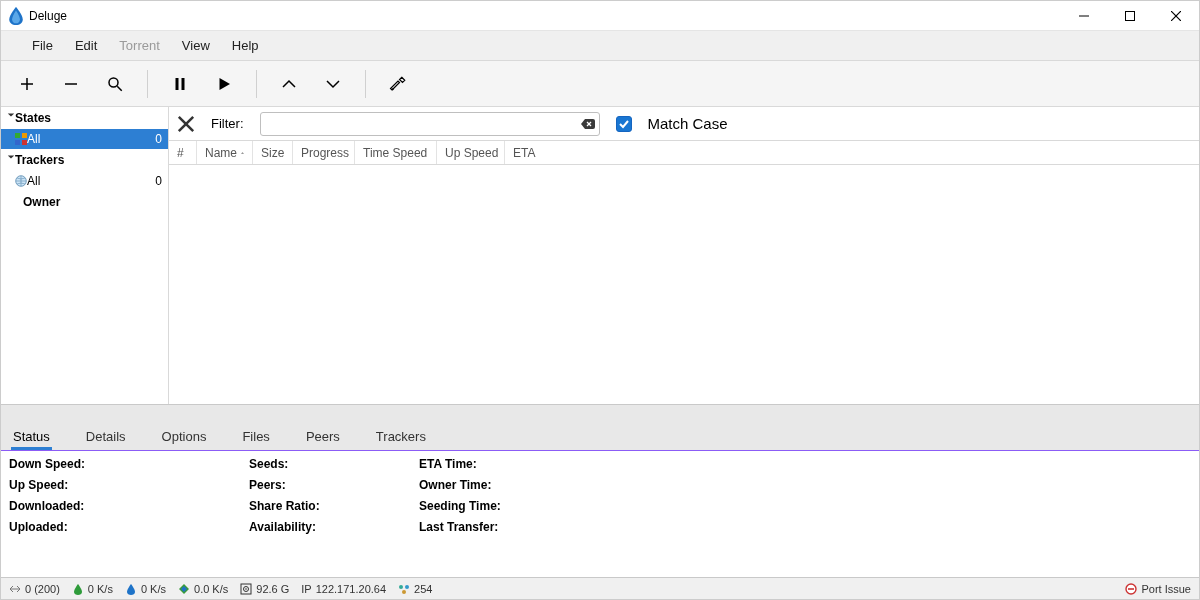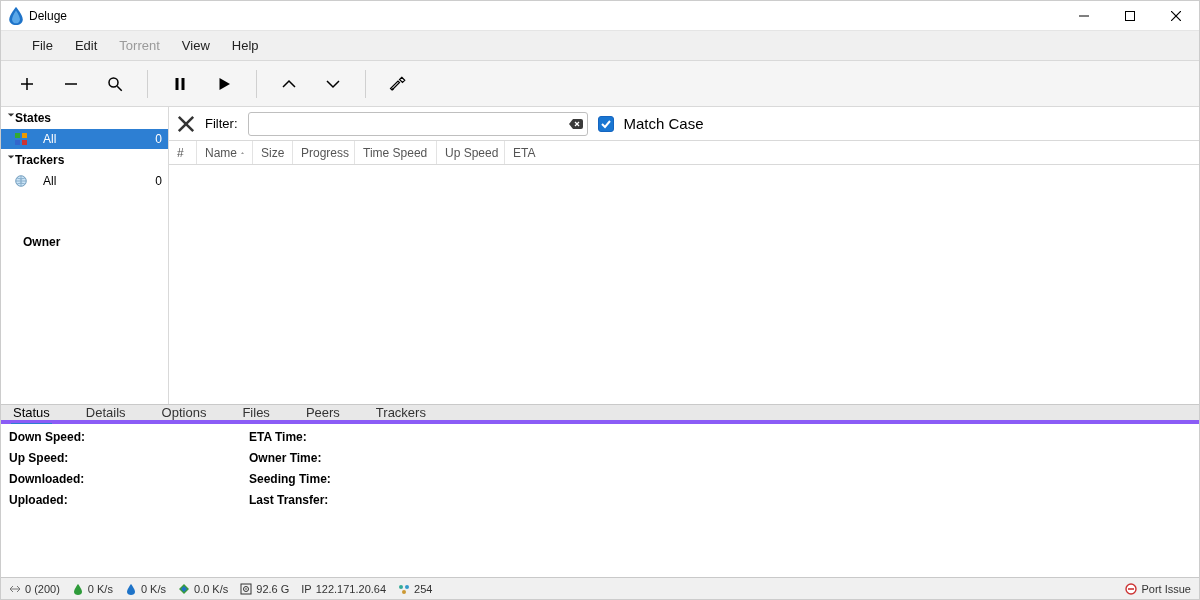--- a/index.html
+++ b/index.html
@@ -16,37 +16,37 @@
 .toolbar { height: 46px; display: flex; align-items: center; padding: 0 8px; background: #f5f5f5; border-bottom: 1px solid #d9d9d9; gap: 8px; }
 .tbtn { width: 36px; height: 36px; display: flex; align-items: center; justify-content: center; border-radius: 3px; }
 .tbtn svg { width: 18px; height: 18px; }
 .tsep { width: 1px; height: 28px; background: #d0d0d0; margin: 0 6px; }
 .middle { flex: 1; display: flex; min-height: 0; }
 .sidebar { width: 168px; border-right: 1px solid #d9d9d9; background: #fff; display: flex; flex-direction: column; font-size: 12px; }
 .side-group { display: flex; align-items: flex-start; padding: 4px 6px; font-weight: 600; }
 .side-group .caret { width: 8px; height: 8px; }
 .side-item { display: flex; align-items: center; justify-content: space-between; padding: 3px 6px 3px 14px; }
 .side-item.selected { background: #2d7fd3; color: #fff; }
-.side-item .lbl { display: flex; align-items: center; gap: 16px; }
+.side-item .lbl { display: flex; align-items: center; gap: 0; }
 .side-item .icon { width: 12px; height: 12px; }
-.side-owner { padding: 4px 6px 4px 22px; font-weight: 600; margin-top: 40px; }
+.side-owner { padding: 4px 6px 4px 22px; font-weight: 600; }
 .mainarea { flex: 1; display: flex; flex-direction: column; min-width: 0; }
-.filterbar { height: 34px; display: flex; align-items: center; padding: 0 8px; gap: 10px; border-bottom: 1px solid #d9d9d9; background: #fff; }
+.filterbar { height: 34px; display: flex; align-items: center; padding: 0 8px; gap: 16px; border-bottom: 1px solid #d9d9d9; background: #fff; }
 .filterbar .closebtn { width: 18px; height: 18px; display:flex; align-items:center; justify-content:center; }
 .filterbar .lbl { font-size: 13px; }
 .filterbar .inputwrap { position: relative; flex: 0 0 340px; }
 .filterbar input { width: 100%; height: 24px; border: 1px solid #bfbfbf; border-radius: 3px; padding: 2px 26px 2px 6px; font-size: 12px; }
 .filterbar .clearicon { position: absolute; right: 4px; top: 4px; width: 16px; height: 16px; }
 .filterbar .chk { width: 16px; height: 16px; background: #1976d2; border-radius: 3px; display:flex; align-items:center; justify-content:center; border:1px solid #1565c0;}
 .filterbar .chk svg { width: 12px; height: 12px; }
 .colheaders { height: 24px; display: flex; align-items: stretch; border-bottom: 1px solid #d9d9d9; font-size: 12px; color: #555; background:#fff;}
 .colh { display: flex; align-items: center; padding: 0 8px; border-right: 1px solid #e3e3e3; gap:4px; white-space:nowrap; }
 .tbody { flex: 1; background: #fff; }
 .details { border-top: 1px solid #c9c9c9; background: #e8e8e8; display: flex; flex-direction: column; height: 173px; }
-.tabs { height: 19px; display: flex; align-items: center; padding: 0 10px; gap: 32px; border-bottom: 4px solid #8b5cf6; }
+.tabs { height: 46px; display: flex; align-items: flex-end; padding: 0 10px; gap: 32px; border-bottom: 1px solid #8b5cf6; }
 .tab { font-size: 13px; color: #333; padding: 6px 2px; cursor: default; }
 .tab.active { border-bottom: 3px solid #2d7fd3; padding-bottom: 3px; font-weight: 500; color:#000;}
 .detailbody { flex:1; background:#fff; padding: 6px 8px 0 8px; display:flex; gap: 40px; overflow:hidden;}
 .dcol { display:flex; flex-direction:column; gap:7px; }
 .dlabel { font-size:12px; font-weight:600; white-space:nowrap;}
 .statusbar { height: 22px; border-top: 1px solid #c9c9c9; background: #f0f0f0; display: flex; align-items: center; padding: 0 8px; font-size: 11px; color: #333; gap: 12px; }
 .sbitem { display:flex; align-items:center; gap:4px; }
 .sbitem svg { width:12px; height:12px; }
 .sbspacer { flex:1; }
 .sort-arrow { width: 8px; height: 8px; }
@@ -243,20 +243,26 @@
     <div class="tab">Peers</div>
     <div class="tab">Trackers</div>
   </div>
   <div class="detailbody">
     <div class="dcol" style="width:200px">
       <div class="dlabel">Down Speed:</div>
       <div class="dlabel">Up Speed:</div>
       <div class="dlabel">Downloaded:</div>
       <div class="dlabel">Uploaded:</div>
     </div>
+    <div class="dcol" style="width:130px">
+      <div class="dlabel">Seeds:</div>
+      <div class="dlabel">Peers:</div>
+      <div class="dlabel">Share Ratio:</div>
+      <div class="dlabel">Availability:</div>
+    </div>
     <div class="dcol">
       <div class="dlabel">ETA Time:</div>
       <div class="dlabel">Owner Time:</div>
       <div class="dlabel">Seeding Time:</div>
       <div class="dlabel">Last Transfer:</div>
     </div>
   </div>
 </div>
 
 <div class="statusbar">

